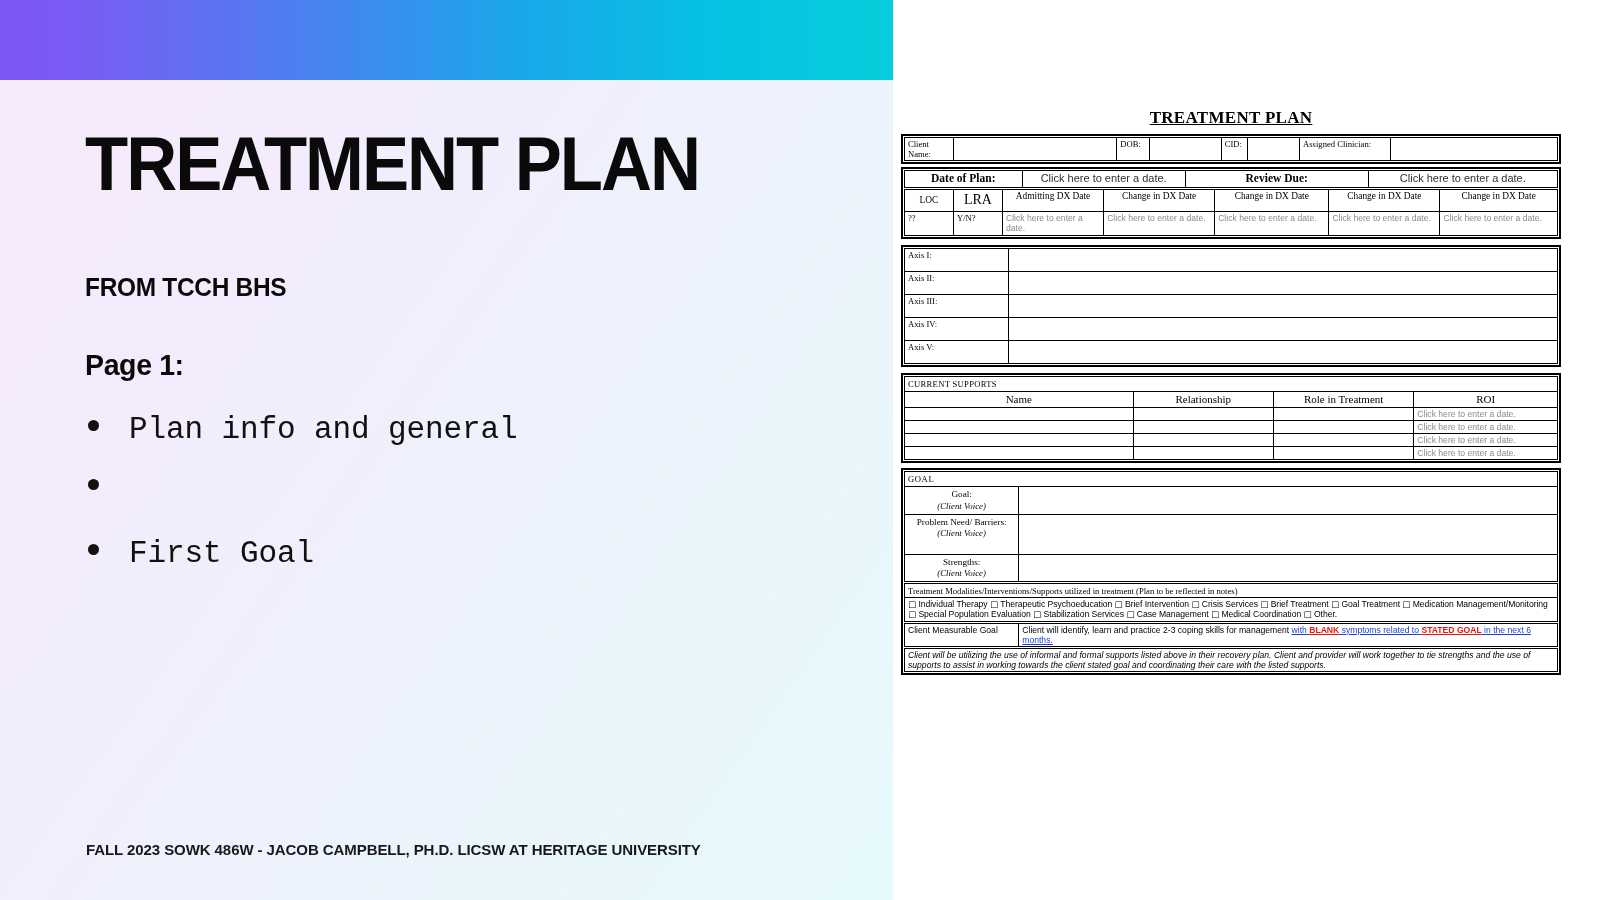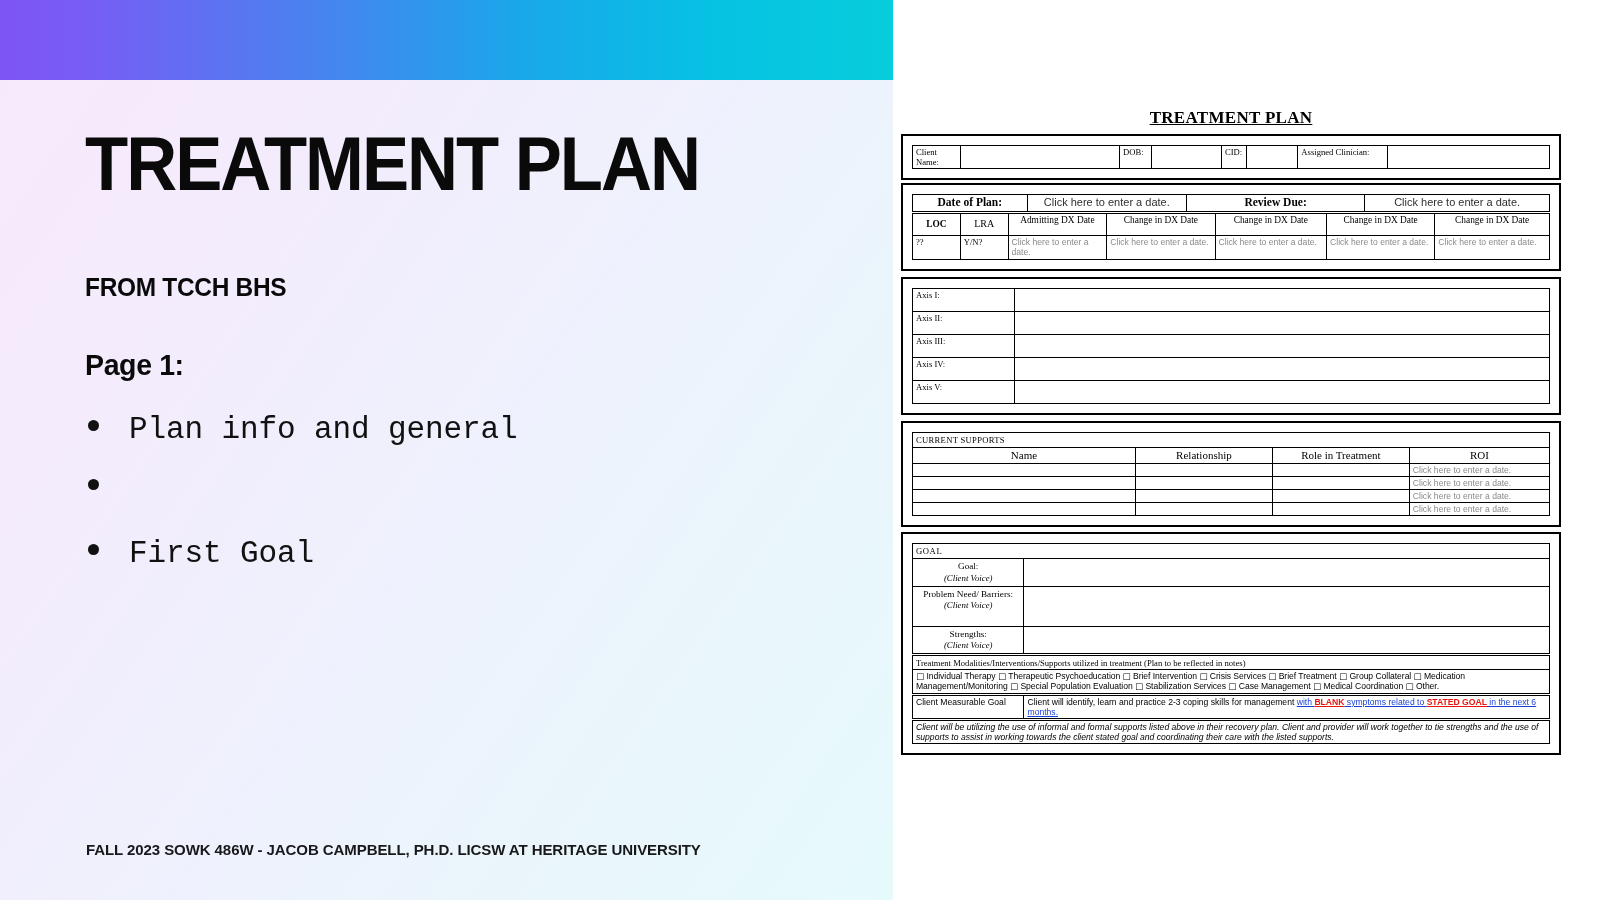--- a/index.html
+++ b/index.html
@@ -130,21 +130,21 @@
     padding: 1px 3px;
     font-size: 8.6px;
     line-height: 1.18;
     vertical-align: top;
     font-weight: normal;
     overflow: hidden;
     background: #fff;
   }
   .outer {
     border: 2.5px solid #000;
-    padding: 9px;
+    padding: 1px;
   }
   .ph { color: #8a8a8a; font-family: "Liberation Sans", sans-serif; font-size: 8px; }
   .ph-lg { color: #7d7d7d; font-family: "Liberation Sans", sans-serif; font-size: 10.5px; }
 
   td.lbl { font-size: 8.6px; }
 
   .hdr-row td {
     text-align: center;
     font-weight: bold;
     font-size: 10px;
@@ -293,22 +293,22 @@
             <col style="width:7.5%">
               <col style="width:7.5%">
               <col style="width:15.5%">
               <col style="width:17%">
             <col style="width:17.5%">
               <col style="width:17%">
               <col style="width:18%">
           </colgroup>
           <tbody>
               <tr class="hdr-row" style="height:22px">
-            <td style="font-weight:bold;font-size:9.4px;vertical-align:middle">LOC</td>
-            <td style="font-weight:normal;font-size:10px;vertical-align:middle">LRA</td>
+            <td style="font-weight:normal;font-size:9.4px;vertical-align:middle">LOC</td>
+            <td style="font-weight:normal;font-size:14px;vertical-align:middle">LRA</td>
             <td style="font-weight:normal;font-size:9.4px">Admitting DX Date</td>
             <td style="font-weight:normal;font-size:9.4px">Change in DX Date</td>
             <td style="font-weight:normal;font-size:9.4px">Change in DX Date</td>
             <td style="font-weight:normal;font-size:9.4px">Change in DX Date</td>
             <td style="font-weight:normal;font-size:9.4px">Change in DX Date</td>
           </tr>
           <tr style="height:24px">
             <td>??</td>
             <td>Y/N?</td>
             <td class="ph">Click here to enter a date.</td>
@@ -437,21 +437,21 @@
               <tr>
             <td class="mod-title" style="height:14px;vertical-align:middle">Treatment Modalities/Interventions/Supports utilized in treatment (Plan to be reflected in notes)</td>
           </tr>
           <tr>
             <td class="mod-body">
               <span class="cb">□</span>&nbsp;<span>Individual Therapy</span>
               <span class="cb">□</span>&nbsp;<span>Therapeutic Psychoeducation</span>
               <span class="cb">□</span>&nbsp;<span>Brief Intervention</span>
               <span class="cb">□</span>&nbsp;<span>Crisis Services</span>
               <span class="cb">□</span>&nbsp;<span>Brief Treatment</span>
-              <span class="cb">□</span>&nbsp;<span>Group Collateral</span>
+              <span class="cb">□</span>&nbsp;<span>Goal Treatment</span>
               <span class="cb">□</span>&nbsp;<span>Medication Management/Monitoring</span>
               <span class="cb">□</span>&nbsp;<span>Special Population Evaluation</span>
               <span class="cb">□</span>&nbsp;<span>Stabilization Services</span>
               <span class="cb">□</span>&nbsp;<span>Case Management</span>
               <span class="cb">□</span>&nbsp;<span>Medical Coordination</span>
               <span class="cb">□</span>&nbsp;<span>Other.</span>
             </td>
           </tr>
         </tbody>
           </table>

